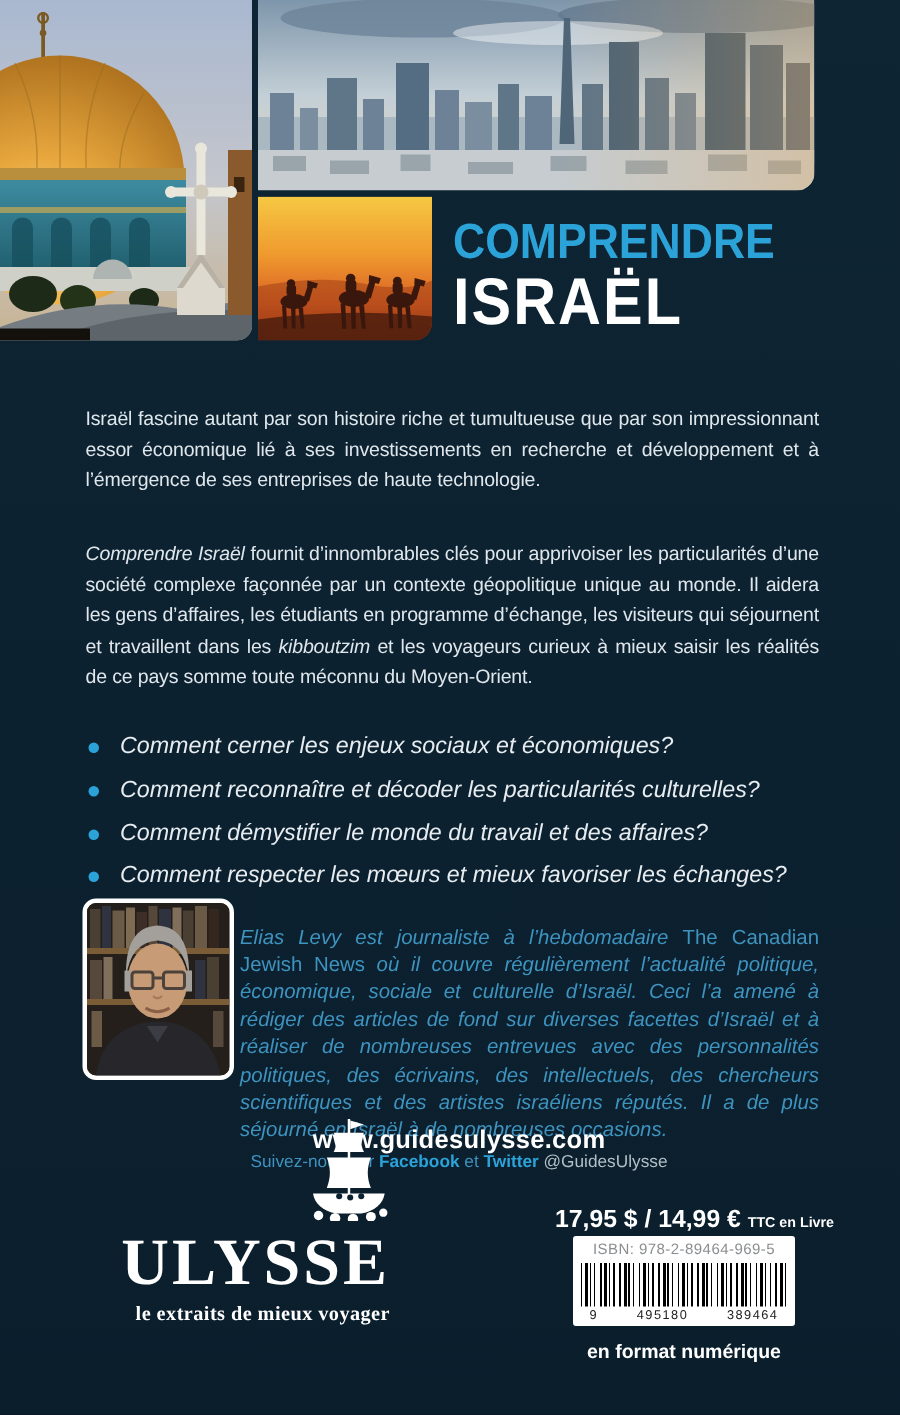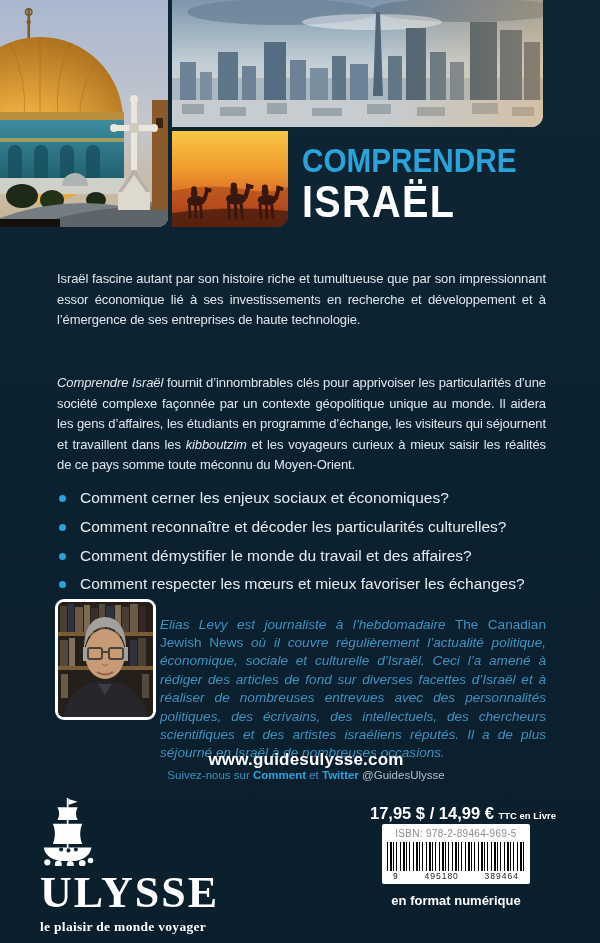--- a/index.html
+++ b/index.html
@@ -16,41 +16,41 @@
 
   .title-block{position:absolute;left:302px;top:143px;}
   .title-line1{font-size:33px;font-weight:bold;line-height:36px;color:#2ca3d8;
     transform:scaleX(.9);transform-origin:left center;letter-spacing:0;white-space:nowrap;}
   .title-line2{font-size:44px;font-weight:bold;line-height:46px;color:#ffffff;
     transform:scaleX(.9);transform-origin:left center;letter-spacing:1.5px;white-space:nowrap;}
 
   .para{position:absolute;left:57px;width:489px;text-align:justify;
     font-size:13px;line-height:20.6px;color:#e0e7ec;letter-spacing:-.1px;}
   #para1{top:256px;}
-  #para2{top:360px;}
+  #para2{top:346px;}
   .it{font-style:italic;}
 
-  .bullet-list{position:absolute;left:57px;top:484px;width:500px;margin:0;padding:0;list-style:none;}
+  .bullet-list{position:absolute;left:57px;top:484px;width:500px;margin:0;padding:0;list-style:none;font-style:italic;}
   .bullet-list li{position:relative;padding-left:23px;font-size:15.5px;line-height:28.8px;color:#e6ecef;}
   .bullet-list li .dot{position:absolute;left:2px;top:11px;width:7px;height:7px;border-radius:50%;background:#2ca3d8;}
 
   .author-photo{position:absolute;left:55px;top:599px;width:95px;height:115px;
     border:3px solid #fff;border-radius:9px;overflow:hidden;background:#241f1a;}
   .bio{position:absolute;left:160px;top:602px;width:386px;text-align:justify;
     font-size:13.6px;line-height:18.4px;color:#3e93bf;font-style:italic;}
   .bio .rm{font-style:normal;}
 
   .website{position:absolute;left:0;top:750px;width:612px;text-align:center;
     font-size:17px;font-weight:bold;color:#ffffff;letter-spacing:.2px;}
   .social{position:absolute;left:0;top:769px;width:612px;text-align:center;
     font-size:11.5px;color:#3e93bf;}
   .social .b{font-weight:bold;color:#2ca3d8;}
   .social .handle{color:#b3bfc6;}
 
-  .publisher{position:absolute;left:40px;top:798px;width:220px;text-align:left;}
+  .publisher{position:absolute;left:40px;top:746px;width:220px;text-align:right;}
   .publisher .ship{height:68px;}
   .publisher .name{font-family:"Liberation Serif",serif;font-size:44px;line-height:46px;
     font-weight:bold;letter-spacing:2px;color:#ffffff;}
   .publisher .tagline{font-family:"Liberation Serif",serif;font-size:13.5px;font-weight:bold;
     color:#ffffff;margin-top:3px;letter-spacing:.3px;}
 
   .purchase{position:absolute;left:370px;top:804px;width:172px;text-align:center;}
   .price{font-size:16.5px;font-weight:bold;color:#ffffff;white-space:nowrap;}
   .price .tax{font-size:9.5px;font-weight:bold;}
   .barcode-box{width:138px;margin:1px auto 0;background:#ffffff;border-radius:2px;padding:4px 5px 3px;}
@@ -286,21 +286,21 @@
       <rect x="30" y="46" width="14" height="11" rx="2" fill="none" stroke="#4c423c" stroke-width="2"></rect>
       <rect x="51" y="46" width="14" height="11" rx="2" fill="none" stroke="#4c423c" stroke-width="2"></rect>
       <line x1="44" y1="50" x2="51" y2="50" stroke="#4c423c" stroke-width="2"></line>
       <path d="M39,70 Q47,75 55,70" fill="none" stroke="#8a5f45" stroke-width="2"></path>
       <path d="M44,62 Q47,65 50,62" fill="none" stroke="#a87a58" stroke-width="1.5"></path>
     </svg>
   </div>
   <p class="bio"><span>Elias Levy est journaliste à l’hebdomadaire </span><span class="rm">The Canadian Jewish News</span><span> où il couvre régulièrement l’actualité politique, économique, sociale et culturelle d’Israël. Ceci l’a amené à rédiger des articles de fond sur diverses facettes d’Israël et à réaliser de nombreuses entrevues avec des personnalités politiques, des écrivains, des intellectuels, des chercheurs scientifiques et des artistes israéliens réputés. Il a de plus séjourné en Israël à de nombreuses occasions.</span></p>
 
   <div class="website">www.guidesulysse.com</div>
-  <div class="social"><span>Suivez-nous sur </span><span class="b">Comment</span><span> et </span><span class="b">Twitter</span><span class="handle"> @GuidesUlysse</span></div>
+  <div class="social"><span>Suivez-nous sur </span><span class="b">Facebook</span><span> et </span><span class="b">Twitter</span><span class="handle"> @GuidesUlysse</span></div>
 
   <div class="publisher">
     <svg class="ship" viewBox="0 0 60 74">
       <g fill="#ffffff">
         <rect x="29.2" y="0" width="1.8" height="58"></rect>
         <polygon points="31,1 41,4 31,7.5"></polygon>
         <path d="M19,10 h22 c-2.5,5 -2.5,9 0,14 h-22 c2.5,-5 2.5,-9 0,-14 z"></path>
         <path d="M14,28 h32 c-3,7.5 -3,14.5 0,22 h-32 c3,-7.5 3,-14.5 0,-22 z"></path>
         <path d="M4,54 h52 c-1,7 -7,13 -17,14.5 h-18 C11,67 5,61 4,54 z"></path>
         <circle cx="8" cy="70" r="3.4"></circle>
@@ -309,21 +309,21 @@
           <circle cx="46" cy="71" r="3.6"></circle>
           <circle cx="55" cy="68" r="3"></circle>
       </g>
       <g fill="#0d2231">
         <circle cx="23" cy="56" r="2.2"></circle>
           <circle cx="31" cy="57" r="2.2"></circle>
           <circle cx="39" cy="56" r="2.2"></circle>
       </g>
     </svg>
     <div class="name">ULYSSE</div>
-    <div class="tagline">le plaisir de monde voyager</div>
+    <div class="tagline">le extraits de mieux voyager</div>
   </div>
 
   <div class="purchase">
     <div class="price"><span>17,95 $ / 14,99 € </span><span class="tax">TTC en Livre</span></div>
     <div class="barcode-box">
       <div class="isbn">ISBN: 978-2-89464-969-5</div>
       <div class="bars"></div>
       <div class="ean">
         <span>9</span>
         <span>495180</span>

